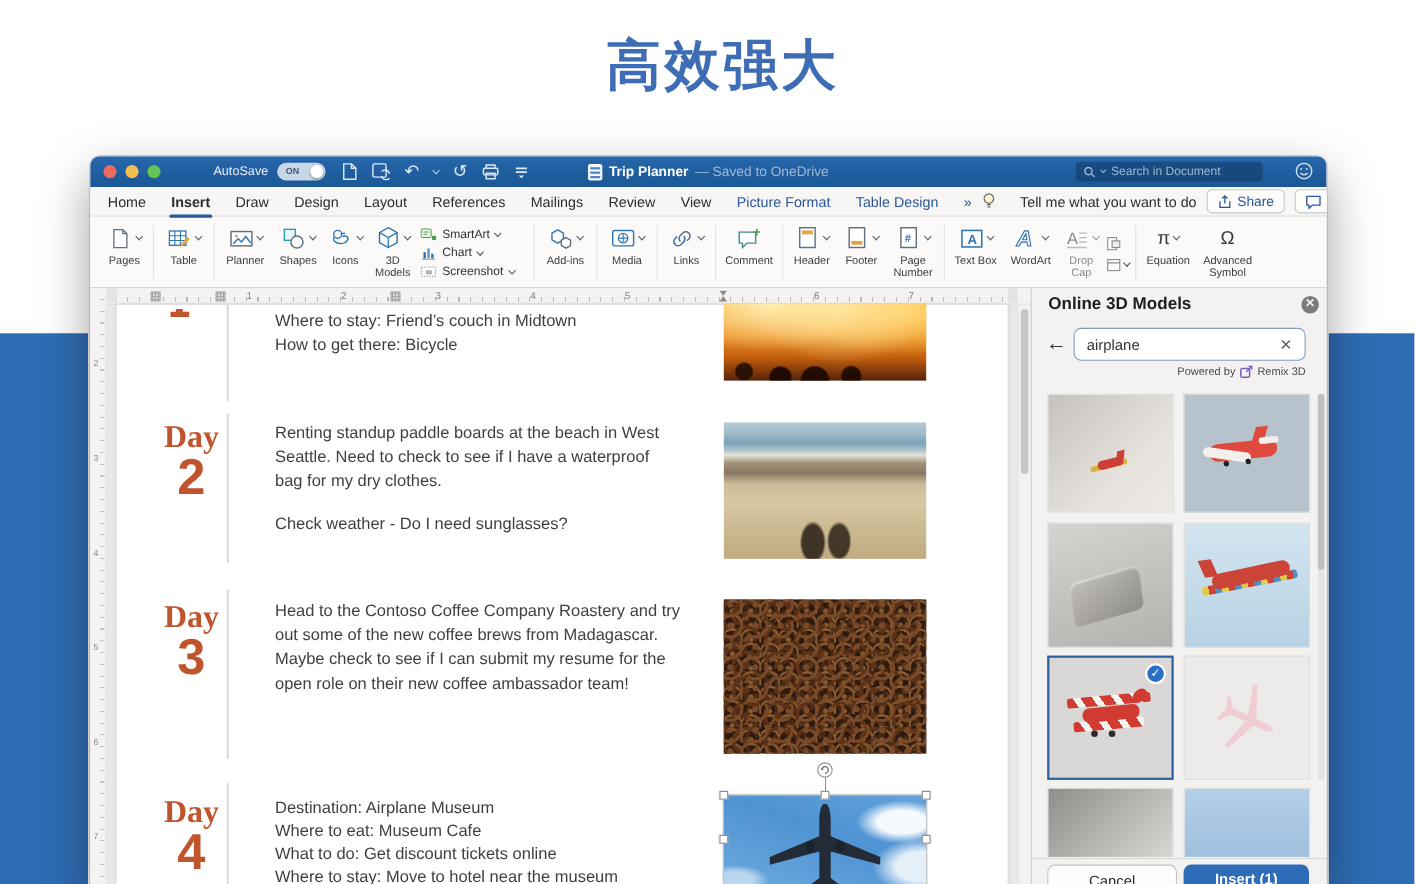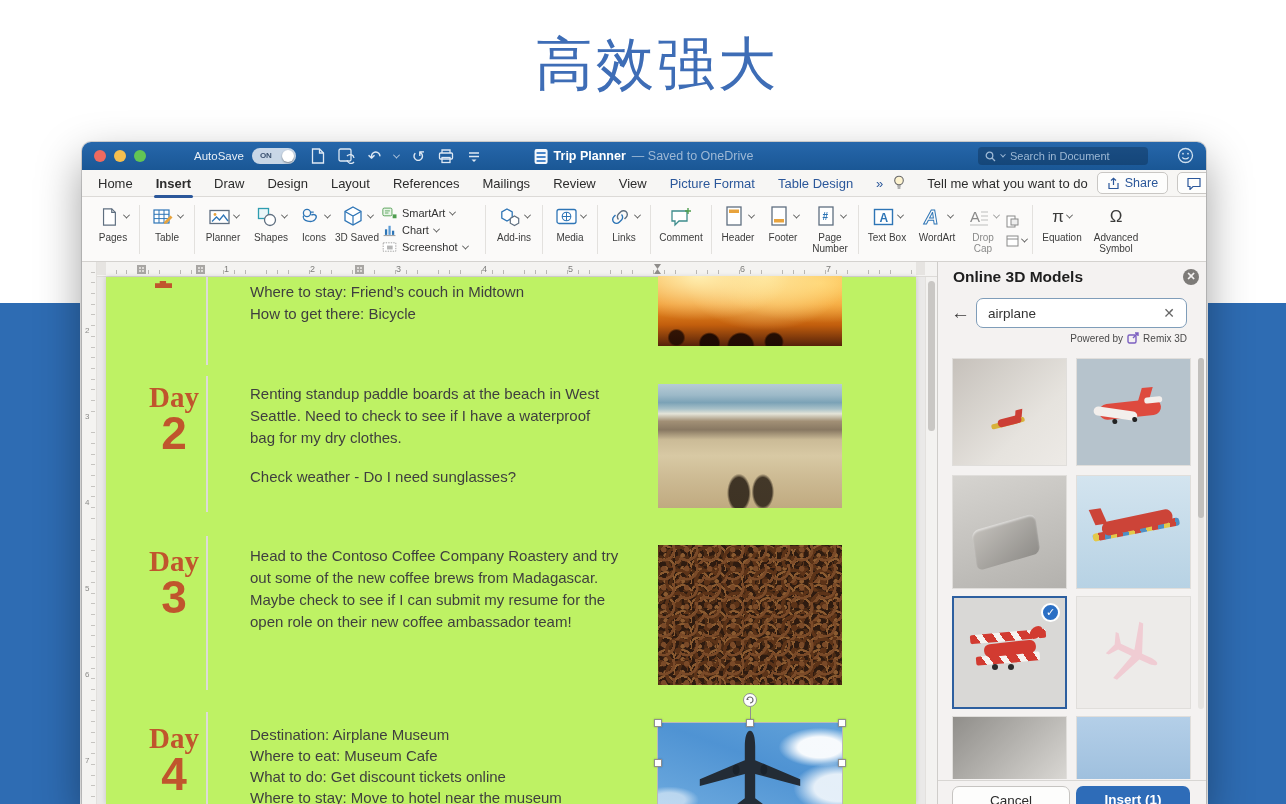--- a/index.html
+++ b/index.html
@@ -1,21 +1,21 @@
 <!DOCTYPE html>
 <html><head>
 <meta charset="utf-8">
 <style>
   * { margin:0; padding:0; box-sizing:border-box; }
   html,body { width:1286px; height:804px; }
   body { position:relative; background:#ffffff; font-family:"Liberation Sans",sans-serif; overflow:hidden; }
 
   
   .headline { position:absolute; top:26px; left:0; right:0; text-align:center;
-    font-size:58px; font-weight:400; letter-spacing:3px; color:#3e6db6;padding-left:28px; }
+    font-size:50px; font-weight:700; letter-spacing:3px; color:#3e6db6;padding-left:28px; }
   .bluebar { position:absolute; top:303px; bottom:0; background:#2e6cb3; }
   .bluebar.left { left:0; width:80px; }
   .bluebar.right { left:1208px; right:0; }
 
   
   .window { position:absolute; left:82px; top:142px; width:1124px; height:662px;
     border-radius:9px 9px 0 0; overflow:hidden; background:#fff;
     box-shadow:0 18px 45px rgba(0,0,0,.38), 0 0 0 1px rgba(0,0,0,.15); }
 
   
@@ -84,21 +84,21 @@
     background:repeating-linear-gradient(90deg, transparent 0 9.75px, #b9b7b4 9.75px 10.75px); }
   .hruler .hnum { position:absolute; top:2px; font-size:9px; color:#7d7d7b; }
   .hruler .margin { position:absolute; top:0; bottom:1px; background:#e6e4e1; }
   .gridmark { position:absolute; top:3px; width:9px; height:9px;
     background:repeating-linear-gradient(90deg,#a8a6a3 0 1px,transparent 1px 3px),
                repeating-linear-gradient(180deg,#a8a6a3 0 1px,transparent 1px 3px);
     border:1px solid #a8a6a3; background-color:#dcdad7; }
   .scrollbar { position:absolute; right:0; top:15px; bottom:0; width:12px; background:#f3f2f0; border-left:1px solid #e3e1de; }
   .scrollbar .thumb { position:absolute; left:2px; right:2px; top:4px; height:150px; border-radius:4px; background:#c9c7c4; }
 
-  .page { position:absolute; left:9px; top:15px; width:810px; height:527px; background:#bef264;
+  .page { position:absolute; left:9px; top:15px; width:810px; height:527px; background:#ffffff;
     box-shadow:0 0 5px rgba(0,0,0,.16); }
   .divseg { position:absolute; left:100px; width:2px; background:#dddbd7; }
   .day-label { position:absolute; left:30px; width:76px; text-align:center; font-weight:700; font-size:29px; color:#c0552d;font-family:Liberation Serif, serif; }
   .day-num { position:absolute; left:30px; width:76px; text-align:center; font-weight:700; font-size:46px; line-height:1; color:#c0552d; }
   .dline { position:absolute; left:144px; font-size:15px; color:#3f3f3f; white-space:nowrap; }
   .stemclip { position:absolute; left:49px; top:4px; width:17px; height:15px; overflow:hidden; }
   .stemclip span { display:block; font-weight:700; font-size:46px; color:#c0552d; margin-top:-36px; margin-left:-6px; }
 
   .doc-img { position:absolute; left:552px; width:184px; overflow:hidden; }
   .img-concert { top:-1px; height:70px;
@@ -344,21 +344,21 @@
     <div class="rbtn" style="width:46px">
       <span class="icrow">
           <span class="ric">
             <svg width="22" height="23" viewBox="0 0 22 23">
               <path d="M11 2l8 4.5v9L11 20l-8-4.5v-9z" fill="#fff" stroke="#2e75b6" stroke-width="1.3"></path>
               <path d="M3 6.5l8 4.5 8-4.5M11 11v9" fill="none" stroke="#2e75b6" stroke-width="1.2"></path>
             </svg>
           </span>
           <span class="chv"></span>
         </span>
-      <span class="lbl">3D Saved</span>
+      <span class="lbl">3D Models</span>
     </div>
     <div class="rstack" style="width:102px">
       <span class="srow">
         <span class="ric">
             <svg width="15" height="14" viewBox="0 0 21 20">
               <rect x="1" y="3" width="13" height="11" rx="2" fill="#e9f5e9" stroke="#4f9e4f" stroke-width="1.3"></rect>
               <path d="M4 7h7M4 10h5" stroke="#4f9e4f" stroke-width="1.2"></path>
               <rect x="15" y="12" width="5.5" height="5.5" fill="#4f9e4f"></rect>
             </svg>
           </span>

